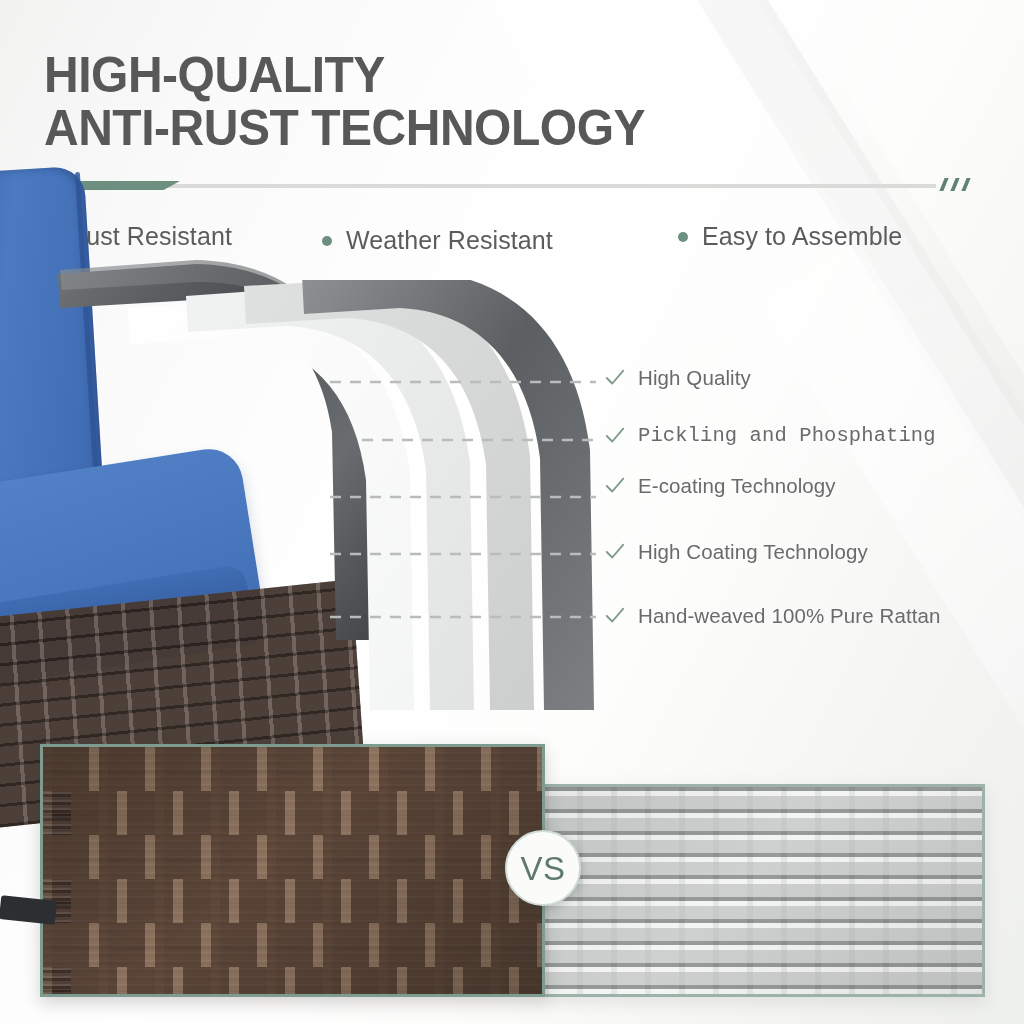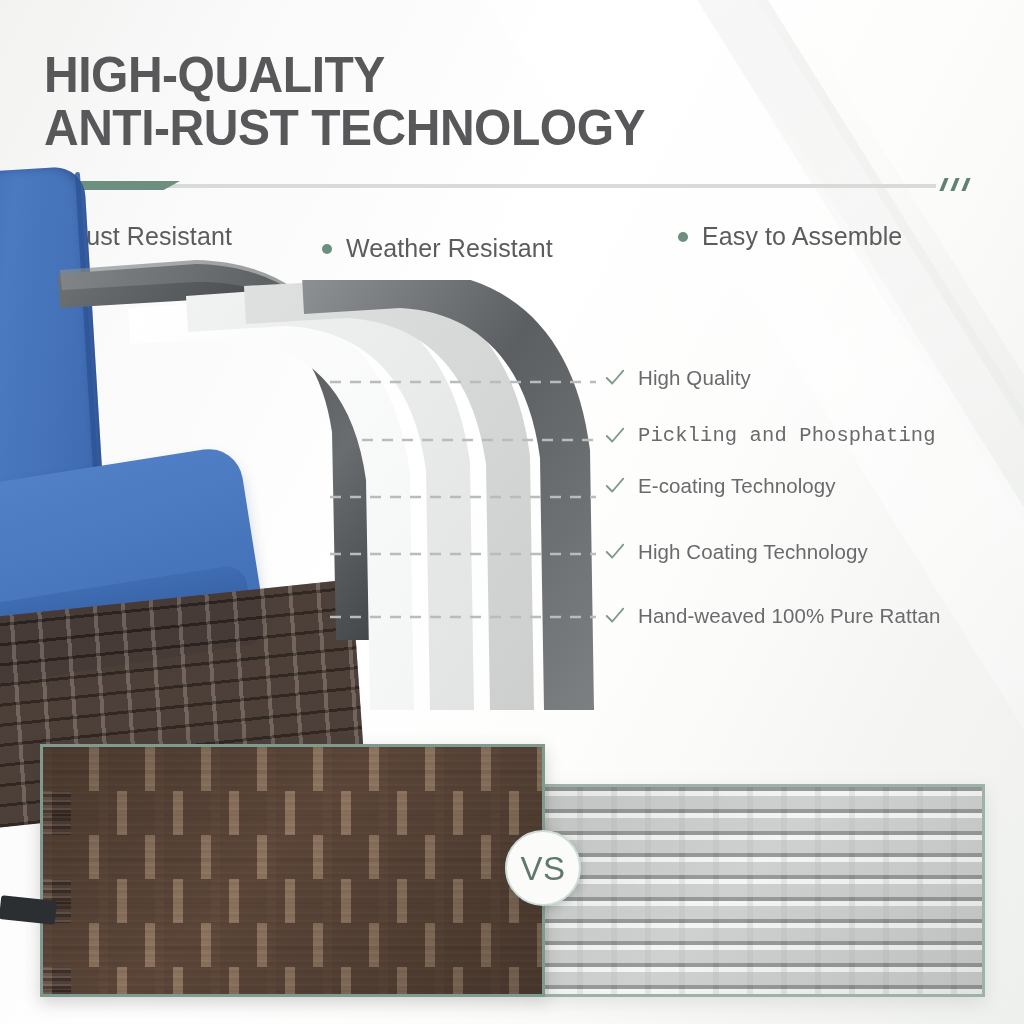--- a/index.html
+++ b/index.html
@@ -326,21 +326,21 @@
     <span class="slash" style="left:2px;"></span>
     <span class="slash" style="left:13px;"></span>
     <span class="slash" style="left:24px;"></span>
   </div>
 
   <div class="bullets">
     <div class="bullet-item" style="left:0px; top:4px;">
       <span class="bullet-dot"></span>
       <span class="bullet-label">Rust Resistant</span>
     </div>
-    <div class="bullet-item" style="left:278px; top:16px;">
+    <div class="bullet-item" style="left:278px; top:8px;">
       <span class="bullet-dot"></span>
       <span class="bullet-label">Weather Resistant</span>
     </div>
     <div class="bullet-item" style="left:634px; top:4px;">
       <span class="bullet-dot"></span>
       <span class="bullet-label">Easy to Assemble</span>
     </div>
   </div>
 
   <div class="scene">

